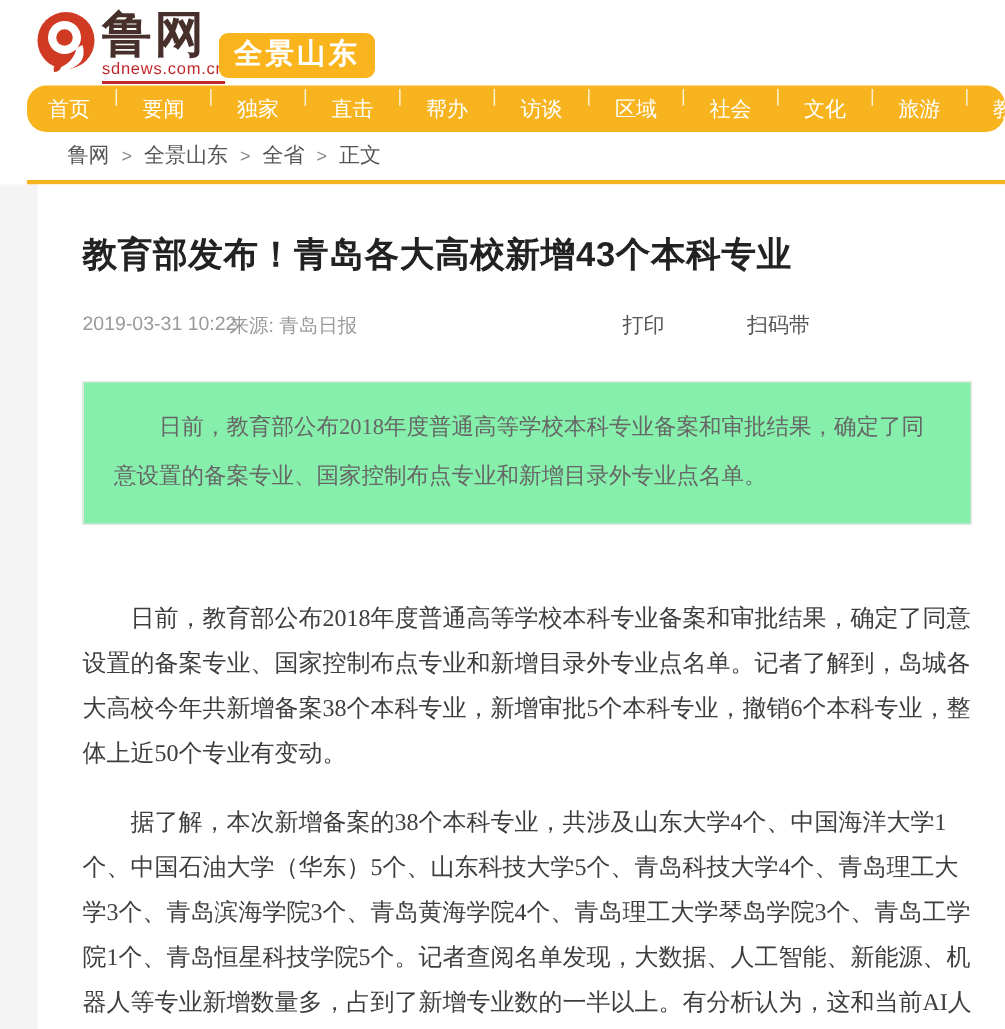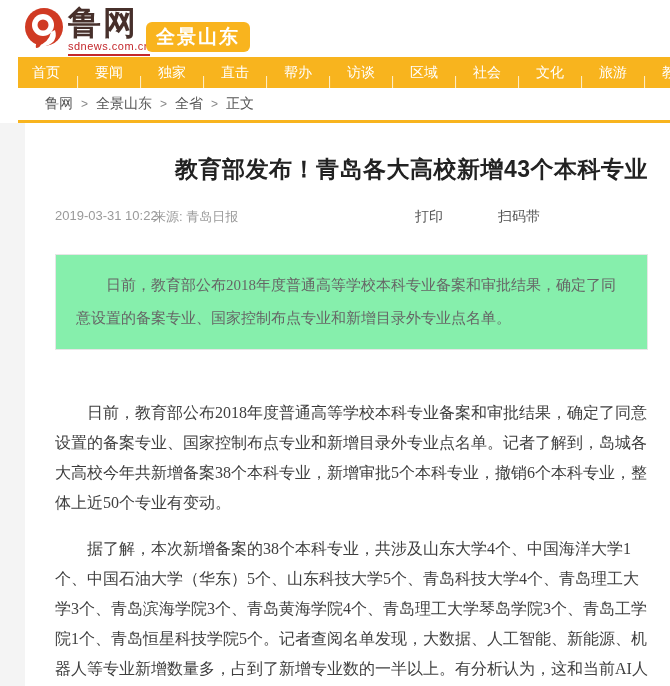--- a/index.html
+++ b/index.html
@@ -15,39 +15,38 @@
   .logo-cn{font-size:33px;font-weight:bold;color:#47302b;line-height:34px;letter-spacing:2px;}
   .logo-domain{font-size:11px;color:#c3272b;line-height:13px;letter-spacing:.5px;border-bottom:2px solid #c3272b;padding-bottom:1px;}
   .badge{
     position:absolute;left:146px;top:22px;height:30px;padding:0 10px;
     background:#f9b41e;border-radius:6px;color:#fff;font-size:19px;font-weight:bold;
     line-height:30px;letter-spacing:2px;cursor:pointer;
   }
   
   .nav{
     position:absolute;top:57px;left:18px;width:652px;height:31px;background:#f8b41e;
-    display:flex;align-items:flex-end;overflow:hidden;white-space:nowrap;
+    display:flex;align-items:flex-start;overflow:hidden;white-space:nowrap;border-radius:13px;
   }
   .nav-item{width:56px;text-align:center;color:#ffffff;font-size:14px;line-height:31px;cursor:pointer;flex:0 0 auto;}
   .nav-sep{width:7px;text-align:center;color:rgba(255,255,255,.8);font-size:12px;flex:0 0 auto;}
   
   .breadcrumb{position:absolute;top:88px;left:45px;height:32px;display:flex;align-items:center;font-size:14px;color:#555;}
   .crumb{cursor:pointer;}
   .crumb-sep{margin:0 8px;color:#888;font-size:12px;}
   .divider{position:absolute;top:120px;left:18px;width:652px;height:3px;background:#f8b41e;}
   
   .content-region{position:absolute;top:123px;left:0;width:670px;height:563px;background:#f4f4f4;}
   .card{
     margin-left:25px;width:645px;height:563px;box-sizing:border-box;background:#ffffff;
     padding:0 22px 0 30px;overflow:hidden;
   }
   .article-title{
     margin:0;padding-top:31px;font-size:23px;line-height:30px;font-weight:600;color:#222222;
     letter-spacing:.5px;
-    text-align:right;
   }
   .meta-row{position:relative;height:18px;margin-top:24px;font-size:13px;color:#9a9a9a;}
   .meta-date{position:absolute;left:0;top:0;}
   .meta-source{position:absolute;left:98px;top:0;}
   .meta-action{position:absolute;top:0;font-size:14px;color:#555;cursor:pointer;}
   .action-print{left:360px;}
   .action-scan{left:443px;}
   .summary-box{
     margin-top:28px;background:#86efac;border:1px solid #e6e6e6;
     padding:14px 20px;box-sizing:border-box;width:593px;

